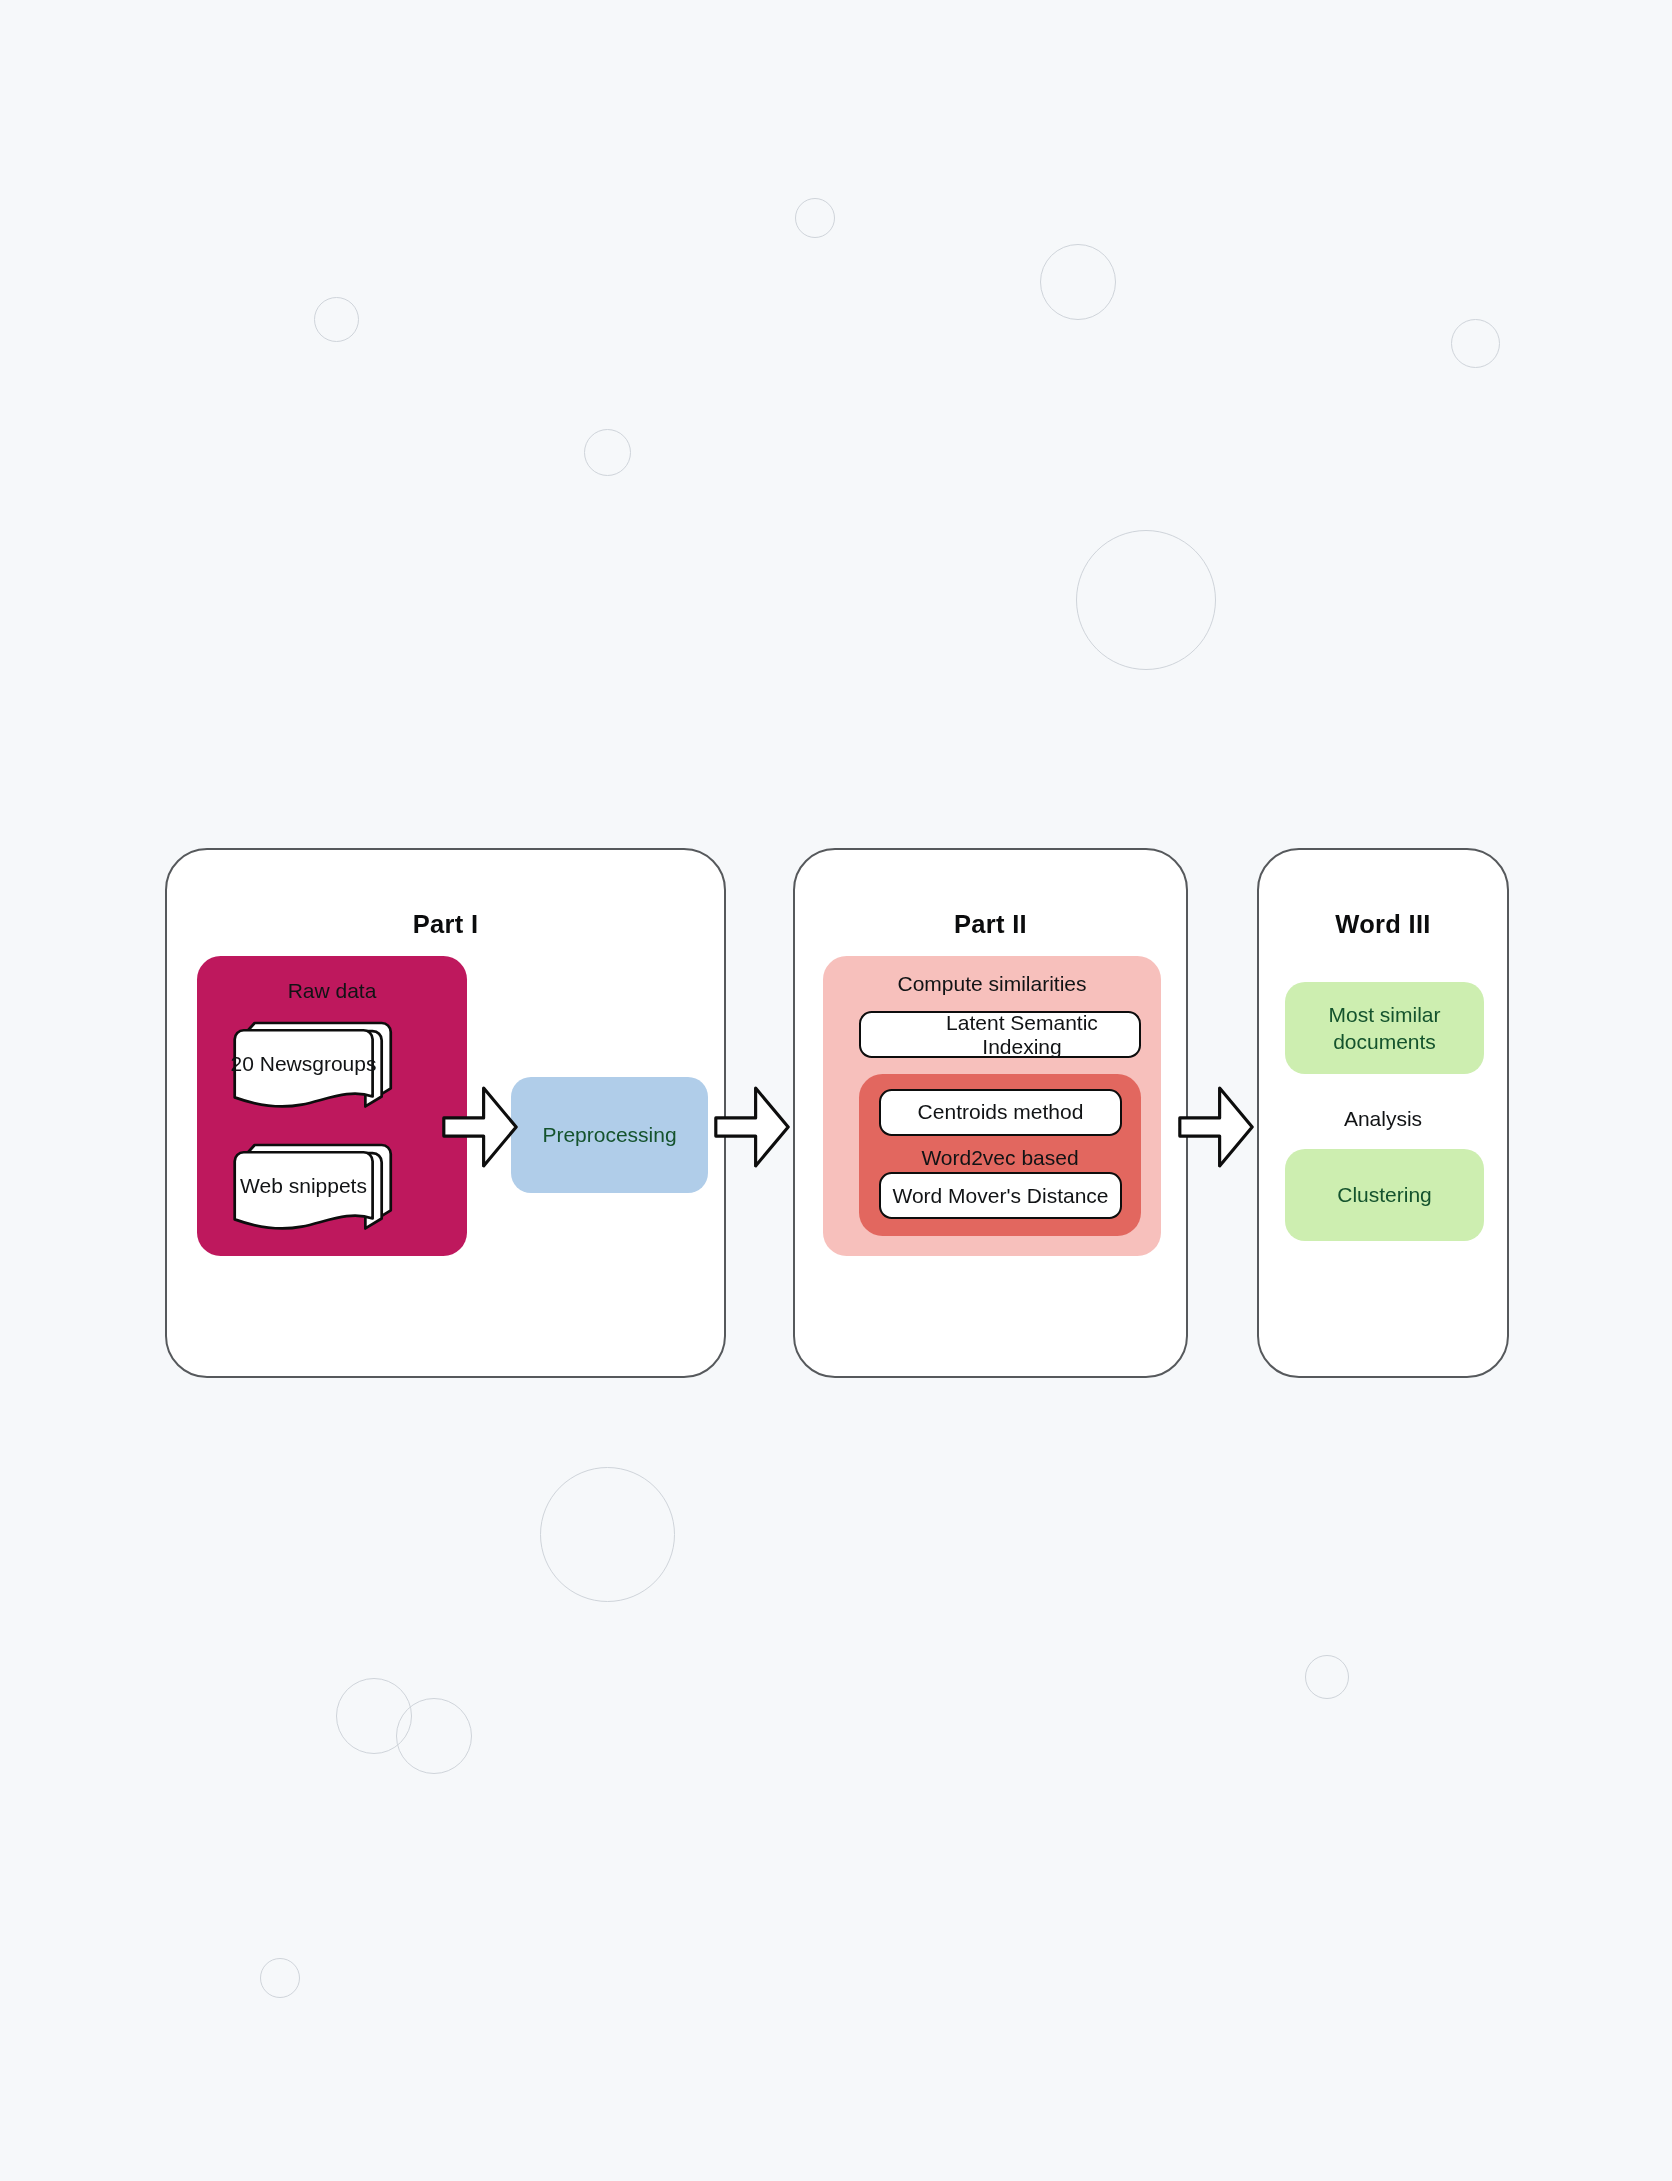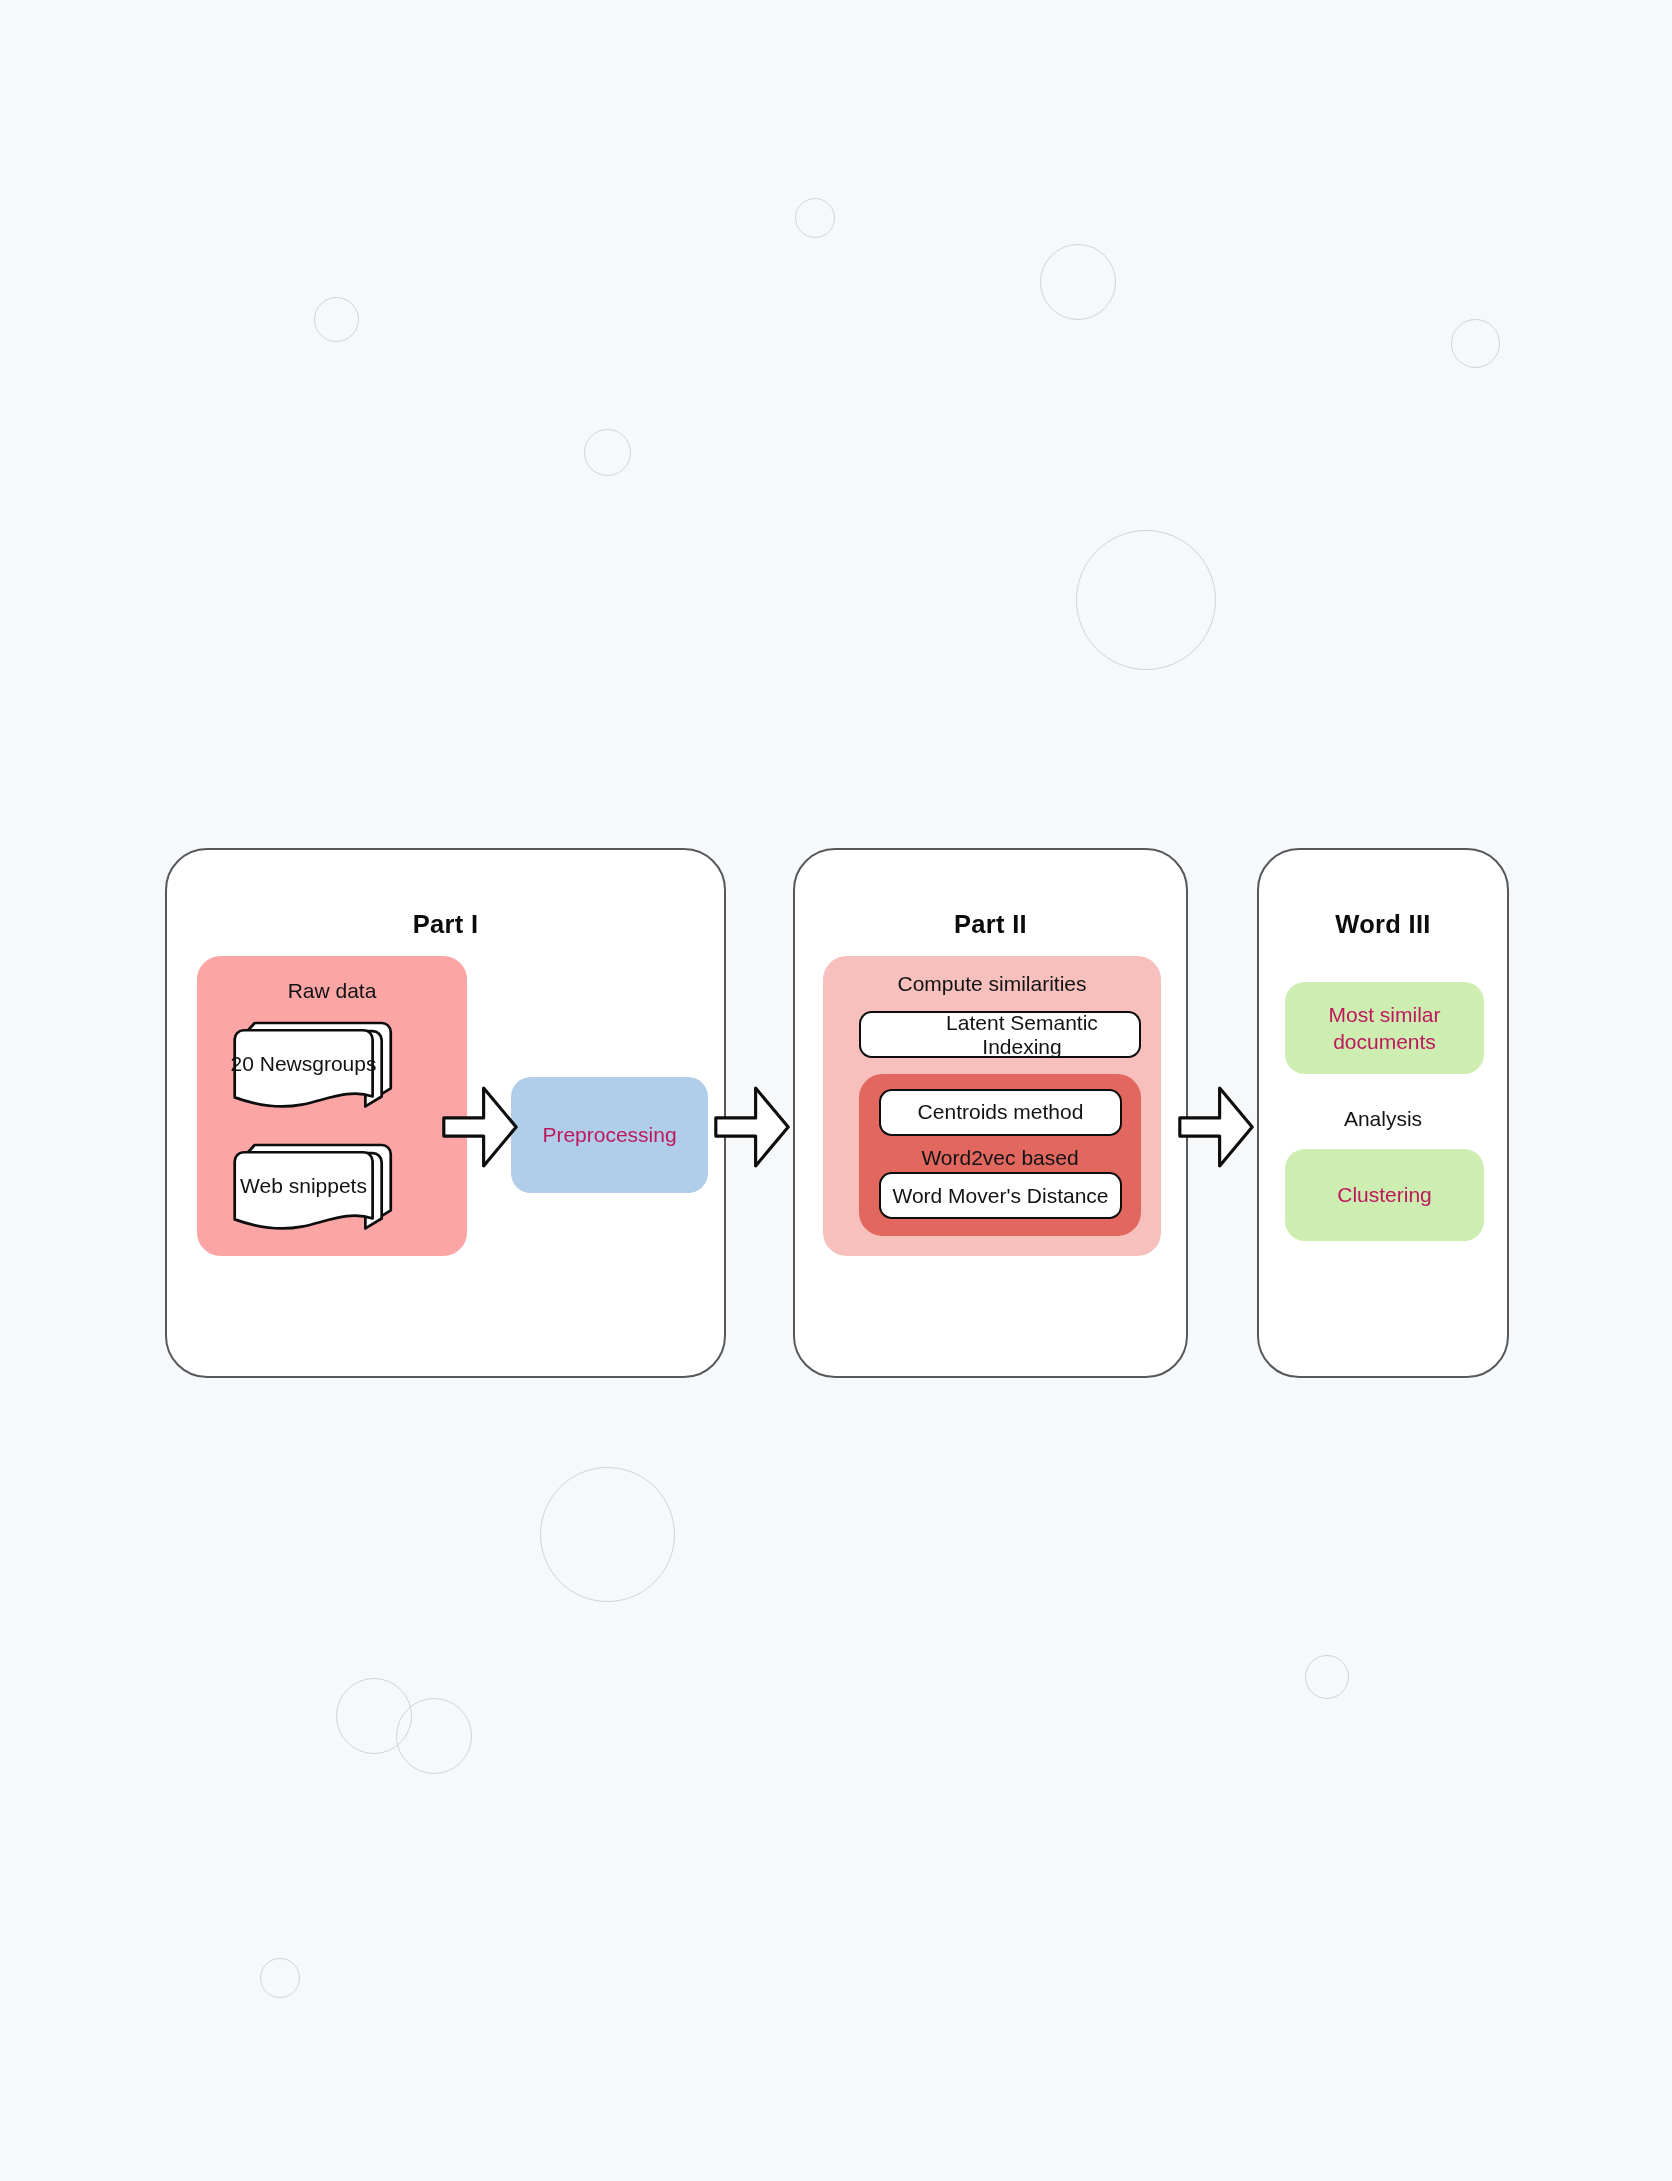--- a/index.html
+++ b/index.html
@@ -73,21 +73,21 @@
   }
 
   
   .softbox {
     position: absolute;
     border-radius: 20px;
     display: flex;
     align-items: center;
     justify-content: center;
     font-size: 21px;
-    color: #be185d;
+    color: #14532d;
     text-align: center;
     line-height: 1.3;
   }
 
   
   .plain-label {
     position: absolute;
     text-align: center;
     font-size: 21px;
     color: #111315;
@@ -124,21 +124,21 @@
     <div class="bg-circle" style="left:540px;  top:1467px; width:135px; height:135px;"></div>
     <div class="bg-circle" style="left:1305px; top:1655px; width:44px;  height:44px;"></div>
     <div class="bg-circle" style="left:336px;  top:1678px; width:76px;  height:76px;"></div>
     <div class="bg-circle" style="left:396px;  top:1698px; width:76px;  height:76px;"></div>
     <div class="bg-circle" style="left:260px;  top:1958px; width:40px;  height:40px;"></div>
   </div>
 
   <div class="panel" style="left:165px; top:828px; width:561px; height:530px;">
     <div class="panel-title" style="top:60px;">Part I</div>
 
-    <div class="group-box" style="left:30px; top:106px; width:270px; height:300px; background:#fca5a5;">
+    <div class="group-box" style="left:30px; top:106px; width:270px; height:300px; background:#be185d;">
       <div class="group-label" style="top:23px;">Raw data</div>
 
       <div class="docstack" style="left:24.5px; top:55px; width:225px; height:102px;">
         <svg width="225" height="102" viewBox="0 0 248 112">
           <g fill="#ffffff" stroke="#0d0d0d" stroke-width="3" stroke-linejoin="round">
             <path d="M36,13 h140 a10,10 0 0 1 10,10 v62 l-18,11 v-62 a10,10 0 0 0 -10,-10 h-132 z"></path>
             <path d="M26,22 h140 a10,10 0 0 1 10,10 v62 l-18,11 v-62 a10,10 0 0 0 -10,-10 h-132 z"></path>
             <path d="M14,31 a10,10 0 0 1 10,-10 h132 a10,10 0 0 1 10,10 v63
                      c-26,-9 -52,4 -78,9 c-26,5 -52,0 -74,-8 z"></path>
           </g>

